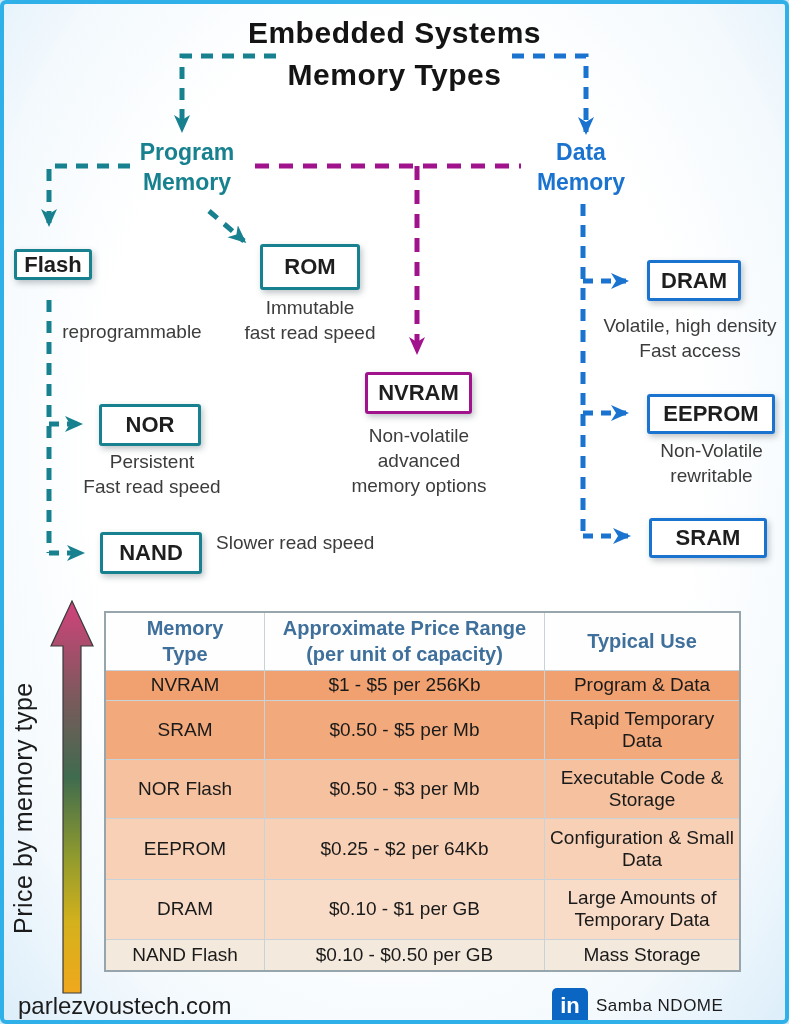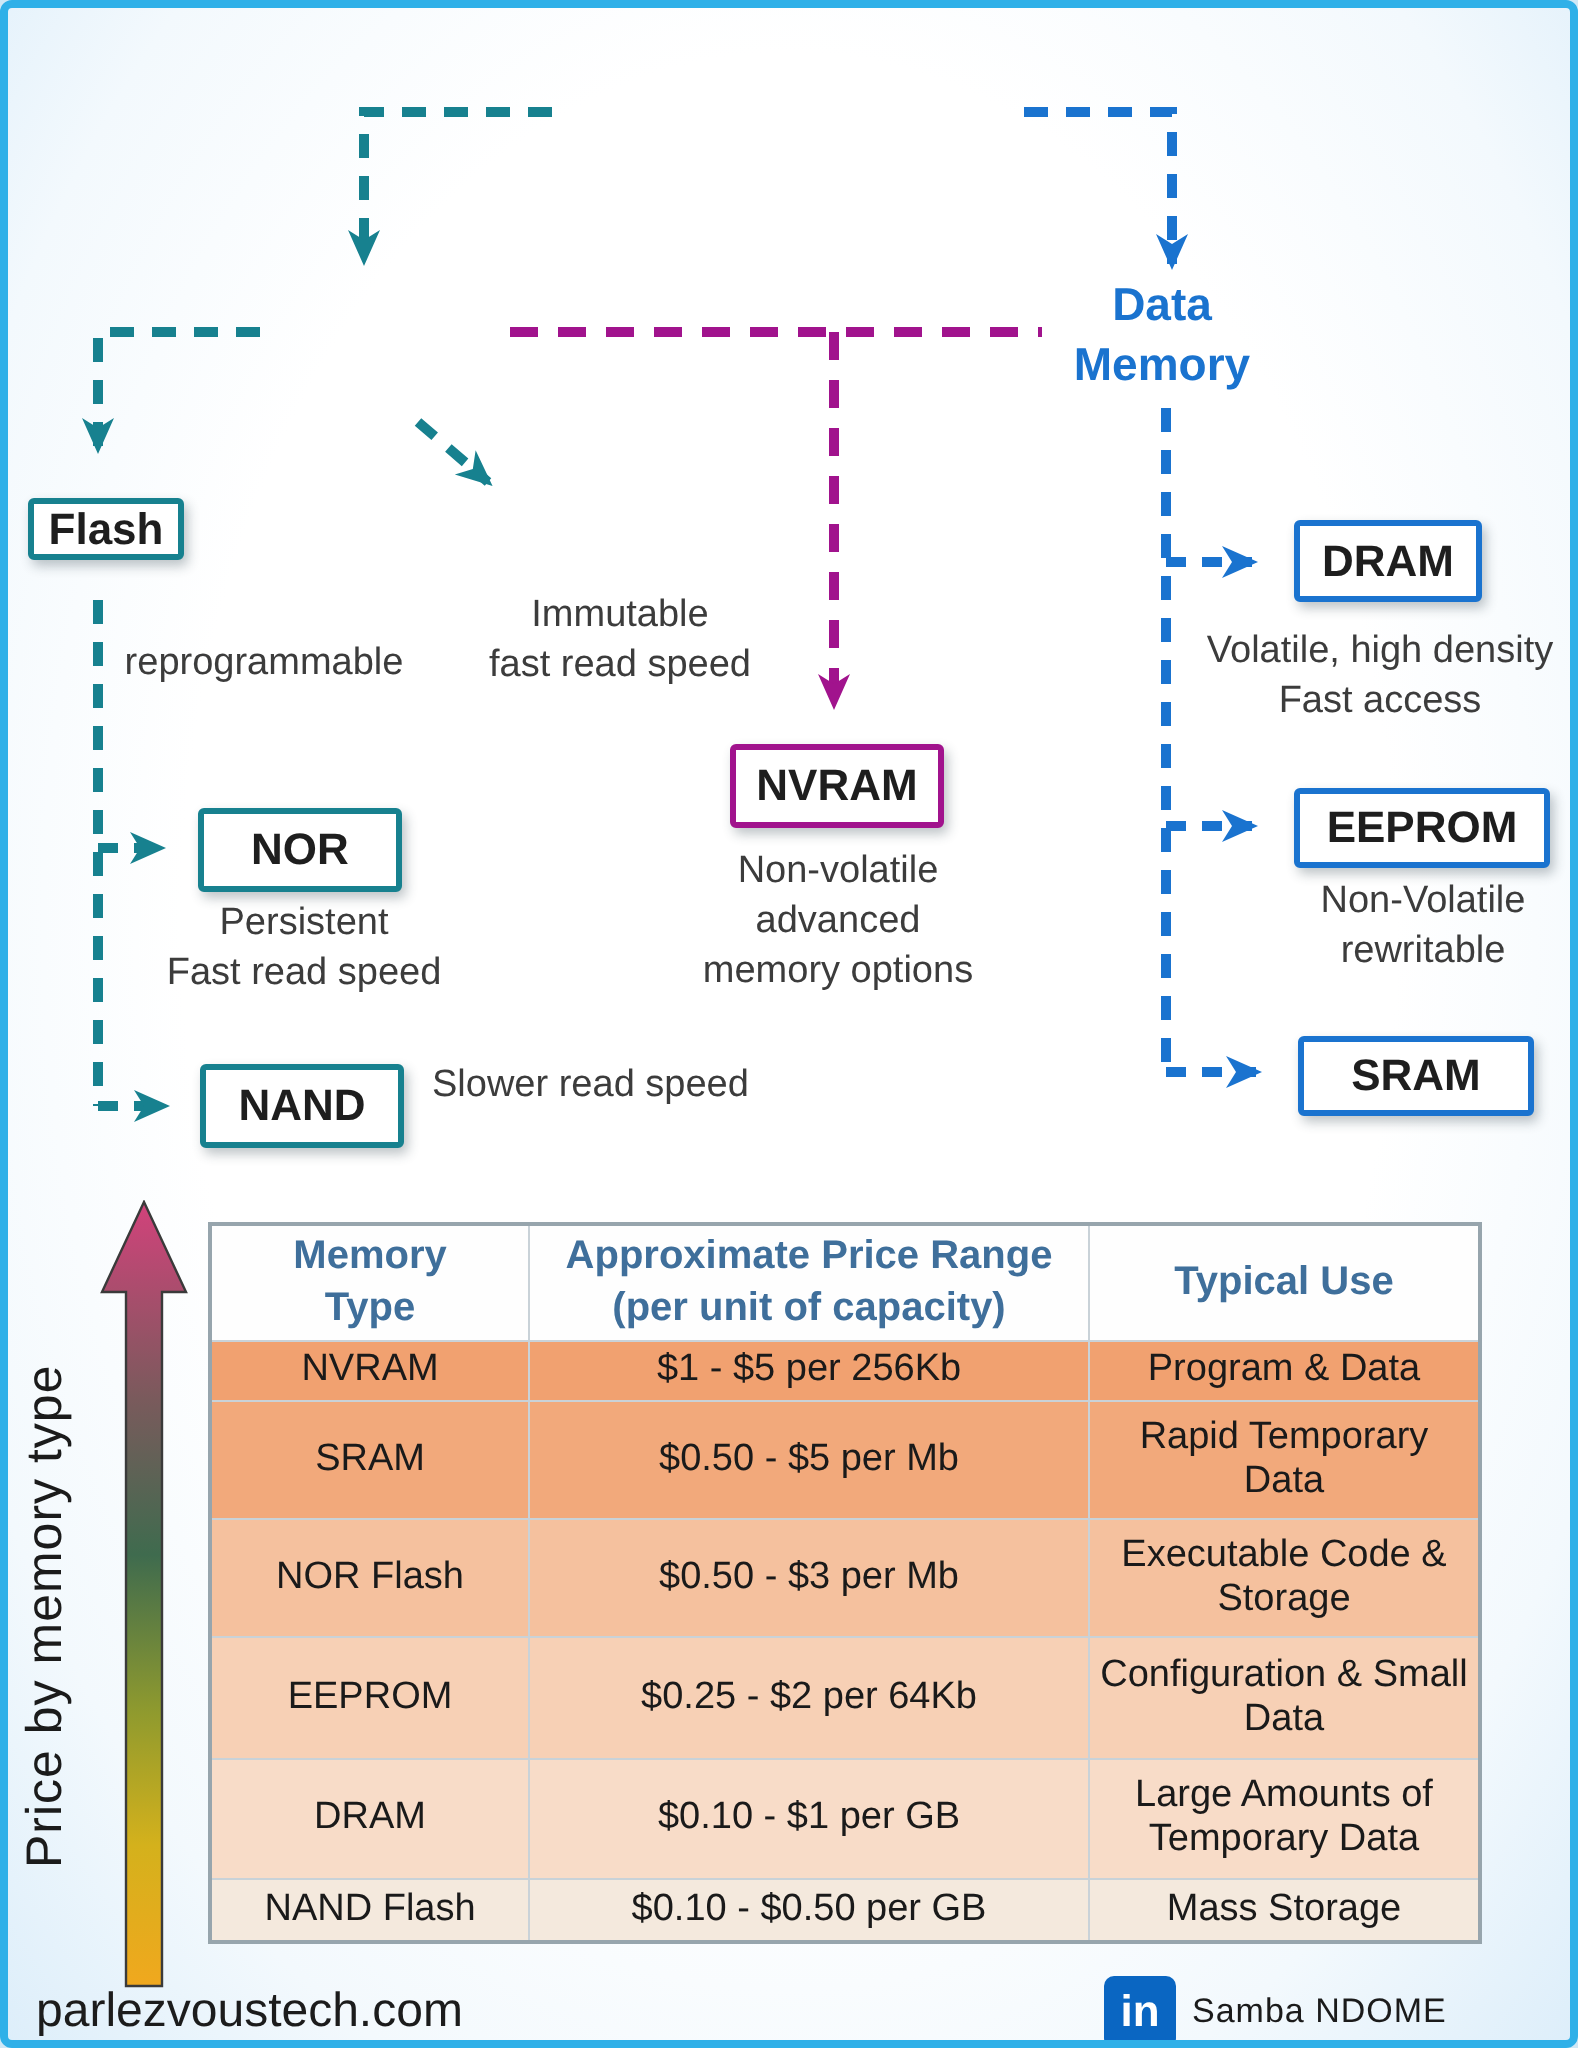--- a/index.html
+++ b/index.html
@@ -69,20 +69,24 @@
   .li-badge { position:absolute; left:548px; top:984px; z-index:3; width:36px; height:36px;
               background:#0a66c2; border-radius:5px; color:#fff; font-weight:700; font-size:22px;
               display:flex; align-items:center; justify-content:center; }
   .li-name { position:absolute; left:592px; top:992px; z-index:3; font-size:17px; color:#1b1b1b; letter-spacing:.5px; }
 </style>
 </head>
 <body>
 
 <div class="page">
 
+  <div class="title">
+    <div>Embedded Systems</div>
+    <div>Memory Types</div>
+  </div>
 
   <svg class="connectors" width="789" height="600" viewBox="0 0 789 600">
     <defs>
       <marker id="ah-teal" markerUnits="userSpaceOnUse" markerWidth="20" markerHeight="20" refX="15" refY="9" orient="auto">
         <path d="M0,1 L18,9 L0,17 L5,9 Z" fill="#17818f"></path>
       </marker>
       <marker id="ah-blue" markerUnits="userSpaceOnUse" markerWidth="20" markerHeight="20" refX="15" refY="9" orient="auto">
         <path d="M0,1 L18,9 L0,17 L5,9 Z" fill="#1a73cf"></path>
       </marker>
       <marker id="ah-magenta" markerUnits="userSpaceOnUse" markerWidth="20" markerHeight="20" refX="15" refY="9" orient="auto">
@@ -106,23 +110,25 @@
       <path d="M579,200 L579,532" stroke="#1a73cf" stroke-width="5" stroke-dasharray="12 9"></path>
       <path d="M579,277 L622,277" stroke="#1a73cf" stroke-width="5" stroke-dasharray="10 8" marker-end="url(#ah-blue)"></path>
       <path d="M579,409 L622,409" stroke="#1a73cf" stroke-width="5" stroke-dasharray="10 8" marker-end="url(#ah-blue)"></path>
       <path d="M579,532 L624,532" stroke="#1a73cf" stroke-width="5" stroke-dasharray="10 8" marker-end="url(#ah-blue)"></path>
 
       <path d="M251,162 L517,162" stroke="#a1138d" stroke-width="5" stroke-dasharray="14 10"></path>
       <path d="M413,162 L413,348" stroke="#a1138d" stroke-width="5" stroke-dasharray="14 10" marker-end="url(#ah-magenta)"></path>
     </g>
   </svg>
 
+  <div class="branch program">Program Memory</div>
   <div class="branch data">Data Memory</div>
 
   <div class="node flash">Flash</div>
+  <div class="node rom">ROM</div>
   <div class="node nor">NOR</div>
   <div class="node nand">NAND</div>
   <div class="node magenta nvram">NVRAM</div>
   <div class="node blue dram">DRAM</div>
   <div class="node blue eeprom">EEPROM</div>
   <div class="node blue sram">SRAM</div>
 
   <div class="desc flash-d">
     <div>reprogrammable</div>
   </div>

